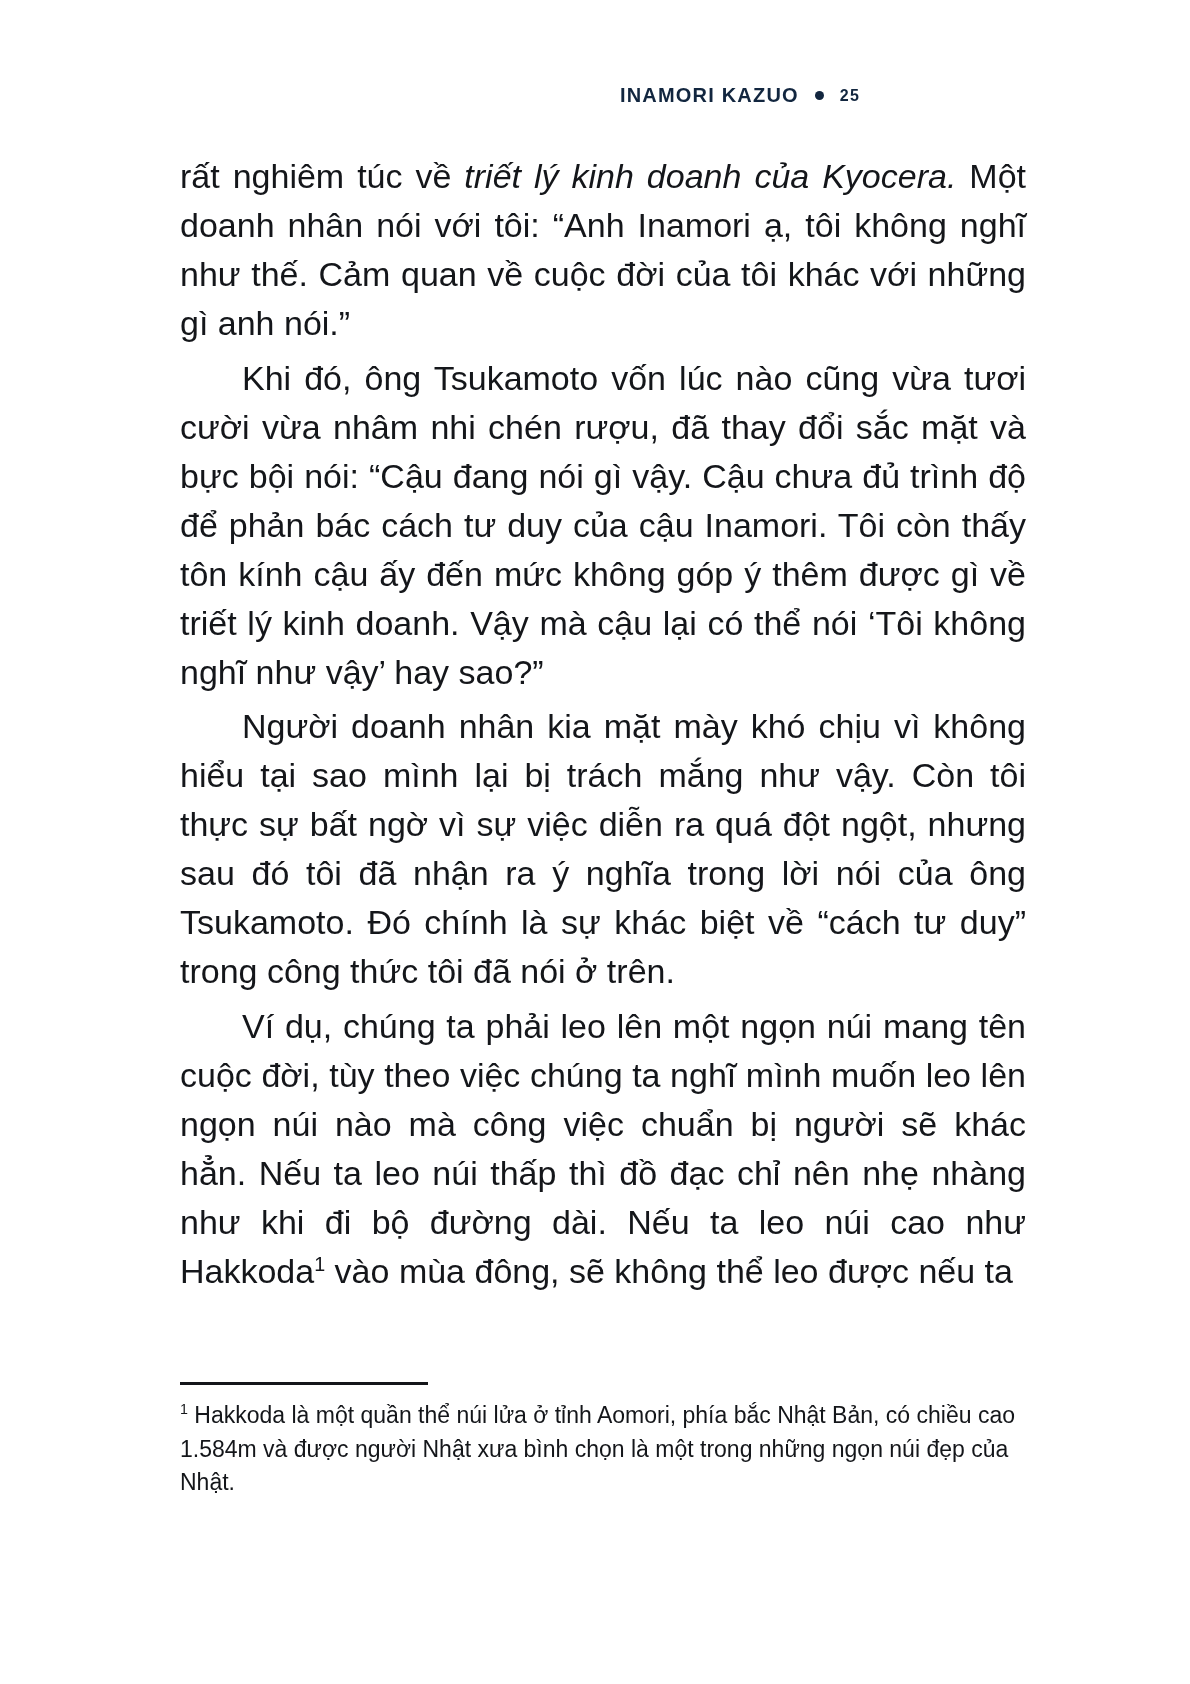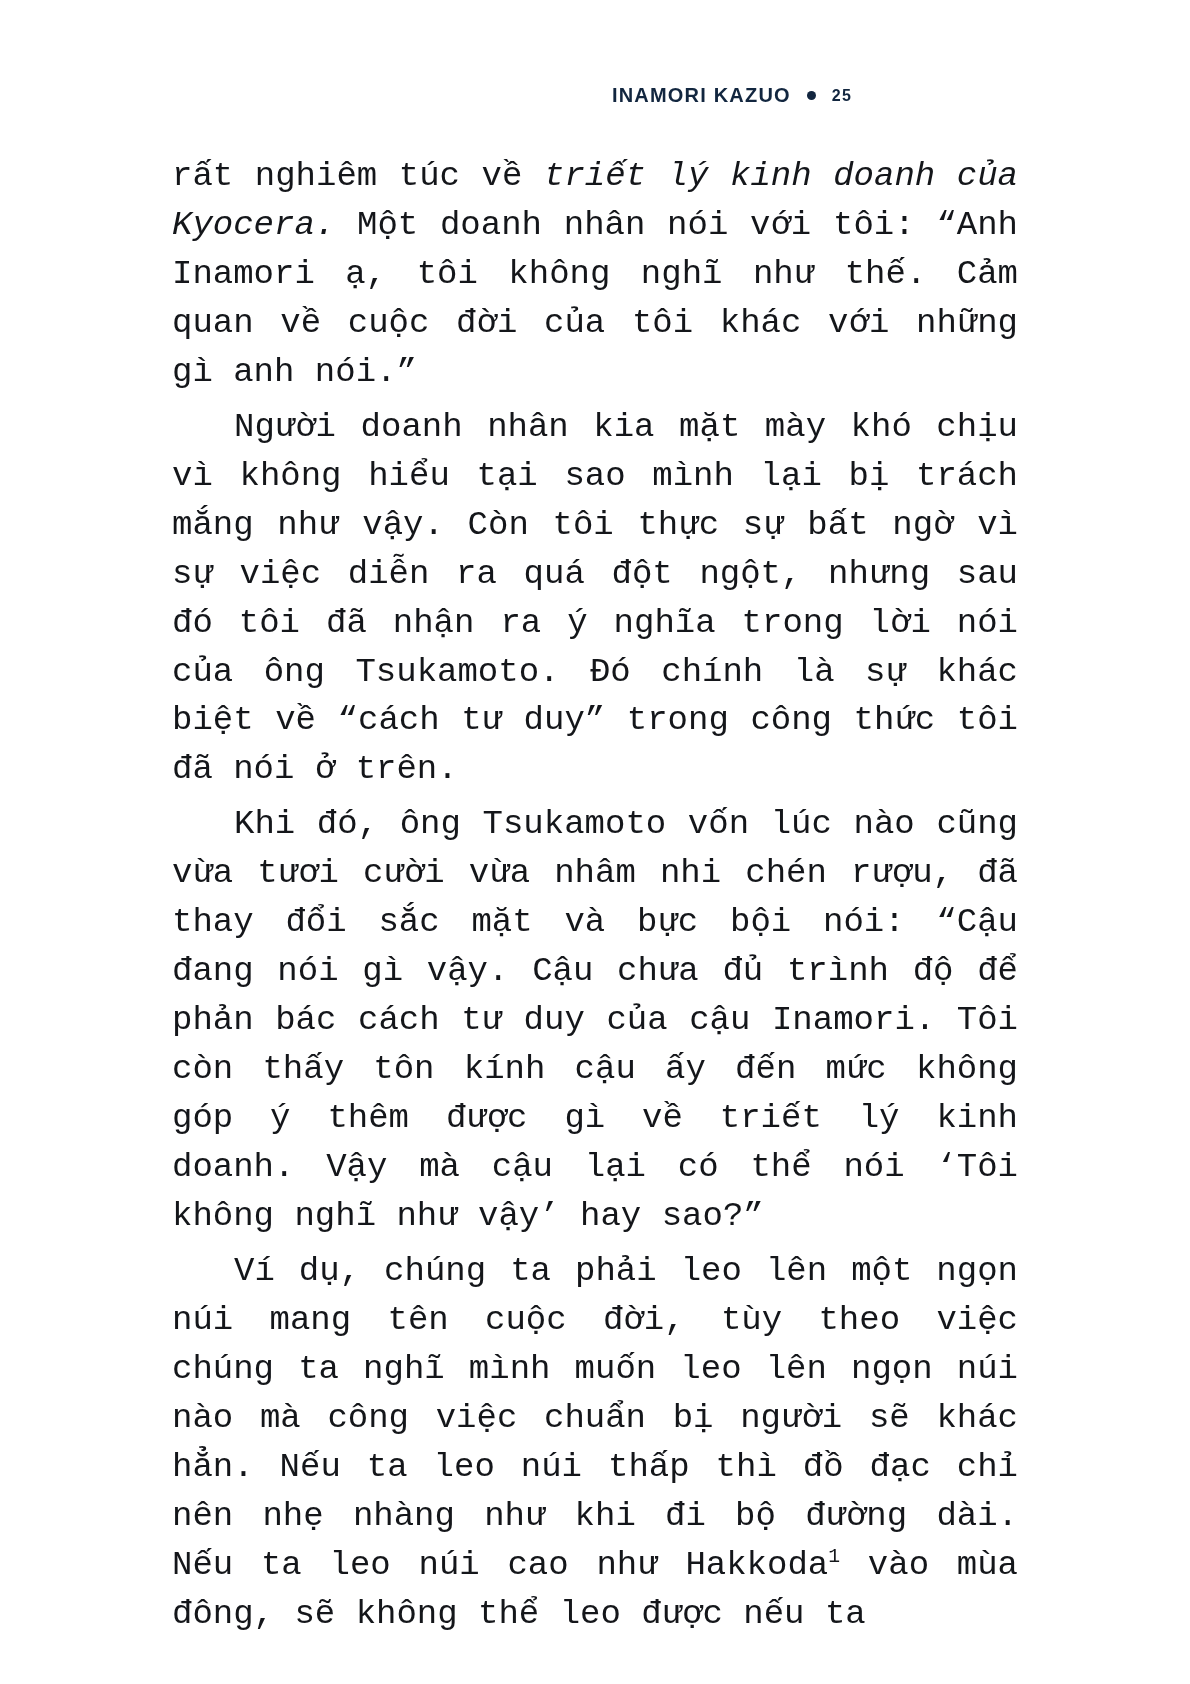--- a/index.html
+++ b/index.html
@@ -10,21 +10,21 @@
   body {
     width: 1190px;
     height: 1684px;
     position: relative;
     font-family: "Liberation Serif", serif;
     color: #1a1a1a;
     overflow: hidden;
   }
   .page {
     position: absolute;
-    top: 0; left: 0;
+    top: 0; left: 8px;
     width: 1022px;
     height: 1684px;
     box-sizing: border-box;
     padding-left: 24px;
   }
   .running-head {
     position: absolute;
     top: 84px;
     right: 170px;
     display: flex;
@@ -53,21 +53,21 @@
     left: 172px;
     width: 846px;
   }
   p.para {
     margin: 0 0 6px 0;
     font-size: 34px;
     line-height: 1.44;
     text-align: justify;
     text-justify: inter-word;
     color: #14161a;
-    font-family: Liberation Mono, monospace;
+    font-family: Liberation Sans, sans-serif;
   }
   p.para.indent {
     text-indent: 62px;
   }
   p.para em {
     font-style: italic;
   }
   sup.fn-ref {
     font-size: 0.58em;
     vertical-align: super;
@@ -110,27 +110,31 @@
     <span class="folio">25</span>
   </div>
 
   <div class="body-col">
 
     <p class="para">
       <span>rất nghiêm túc về </span><em>triết lý kinh doanh của Kyocera.</em><span> Một doanh nhân nói với tôi: “Anh Inamori ạ, tôi không nghĩ như thế. Cảm quan về cuộc đời của tôi khác với những gì anh nói.”</span>
     </p>
 
     <p class="para indent">
-      <span>Người doanh nhân kia mặt mày khó chịu vì không hiểu tại sao mình lại bị trách mắng như vậy. Còn tôi thực sự bất ngờ vì sự việc diễn ra quá đột ngột, nhưng sau đó tôi đã nhận ra ý nghĩa trong lời nói của ông Tsukamoto. Đó chính là sự khác biệt về “cách tư duy” trong công thức tôi đã nói ở trên.</span>
+      <span>Khi đó, ông Tsukamoto vốn lúc nào cũng vừa tươi cười vừa nhâm nhi chén rượu, đã thay đổi sắc mặt và bực bội nói: “Cậu đang nói gì vậy. Cậu chưa đủ trình độ để phản bác cách tư duy của cậu Inamori. Tôi còn thấy tôn kính cậu ấy đến mức không góp ý thêm được gì về triết lý kinh doanh. Vậy mà cậu lại có thể nói ‘Tôi không nghĩ như vậy’ hay sao?”</span>
     </p>
 
     <p class="para indent">
-      <span>Khi đó, ông Tsukamoto vốn lúc nào cũng vừa tươi cười vừa nhâm nhi chén rượu, đã thay đổi sắc mặt và bực bội nói: “Cậu đang nói gì vậy. Cậu chưa đủ trình độ để phản bác cách tư duy của cậu Inamori. Tôi còn thấy tôn kính cậu ấy đến mức không góp ý thêm được gì về triết lý kinh doanh. Vậy mà cậu lại có thể nói ‘Tôi không nghĩ như vậy’ hay sao?”</span>
+      <span>Người doanh nhân kia mặt mày khó chịu vì không hiểu tại sao mình lại bị trách mắng như vậy. Còn tôi thực sự bất ngờ vì sự việc diễn ra quá đột ngột, nhưng sau đó tôi đã nhận ra ý nghĩa trong lời nói của ông Tsukamoto. Đó chính là sự khác biệt về “cách tư duy” trong công thức tôi đã nói ở trên.</span>
     </p>
 
     <p class="para indent">
       <span>Ví dụ, chúng ta phải leo lên một ngọn núi mang tên cuộc đời, tùy theo việc chúng ta nghĩ mình muốn leo lên ngọn núi nào mà công việc chuẩn bị người sẽ khác hẳn. Nếu ta leo núi thấp thì đồ đạc chỉ nên nhẹ nhàng như khi đi bộ đường dài. Nếu ta leo núi cao như Hakkoda</span><sup class="fn-ref">1</sup><span> vào mùa đông, sẽ không thể leo được nếu ta</span>
     </p>
 
   </div>
 
+  <div class="footnote-area">
+    <div class="footnote-rule"></div>
+    <p class="footnote-text"><sup>1</sup><span> Hakkoda là một quần thể núi lửa ở tỉnh Aomori, phía bắc Nhật Bản, có chiều cao 1.584m và được người Nhật xưa bình chọn là một trong những ngọn núi đẹp của Nhật.</span></p>
+  </div>
 
 </div>
 
 </body></html>

